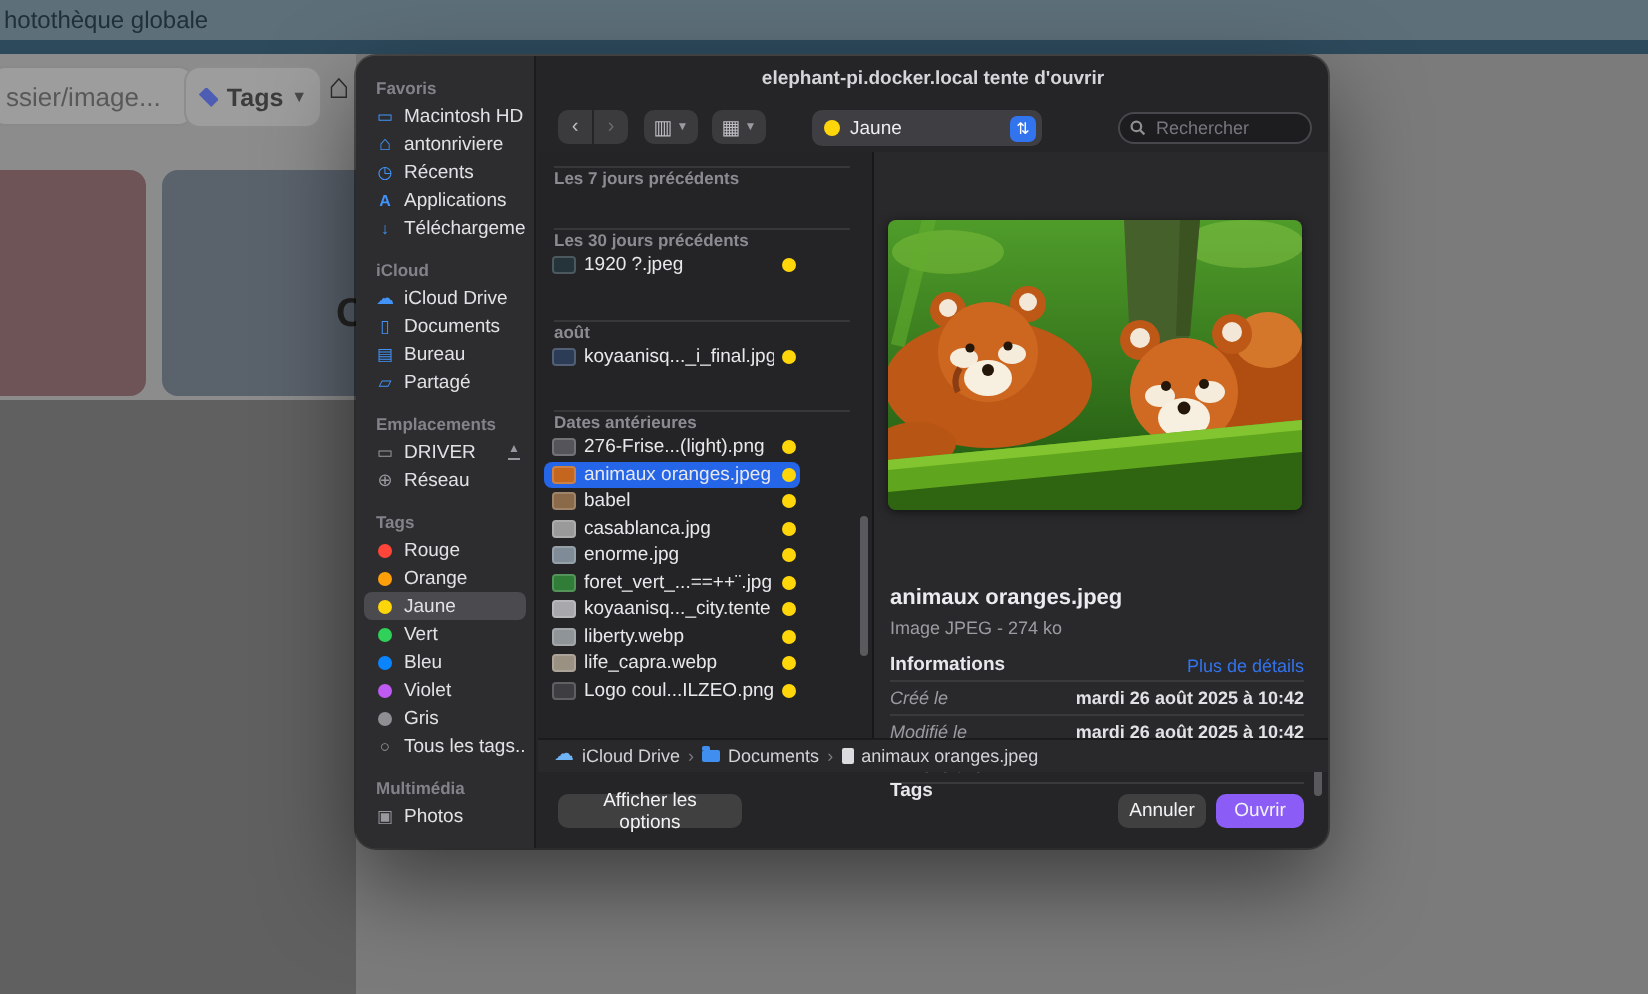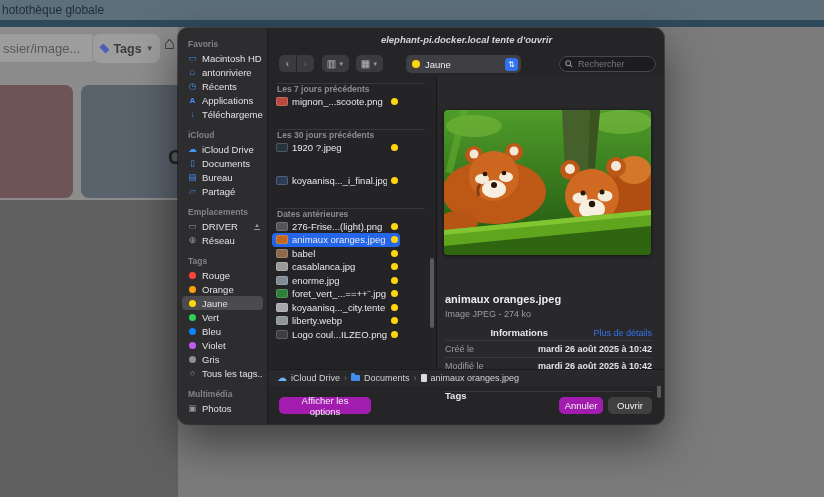--- a/index.html
+++ b/index.html
@@ -52,21 +52,21 @@
   .ic-drive::before{content:"▭";}
   .ic-globe::before{content:"⊕";font-size:9px;}
   .ic-alltags::before{content:"○";}
   .ic-photos::before{content:"▣";}
   .sb-dot{width:7px;height:7px;border-radius:50%;flex:0 0 7px;margin:0 2px;}
   .sb-eject{margin-left:auto;margin-right:3px;color:#98989f;font-size:6px;line-height:5px;
             border-bottom:1px solid #98989f;padding-bottom:1px;}
   
   .ct{position:absolute;left:91px;top:0;right:0;bottom:0;}
   .dlg-title{position:absolute;top:6px;left:0;right:0;text-align:center;font-size:9.5px;
-             font-weight:700;color:#d6d6da;font-style:italic;}
+             font-weight:700;color:#d6d6da;}
   .tb-btn{position:absolute;top:27px;height:17px;background:#3b3b3e;color:#bdbdc3;
           display:flex;align-items:center;justify-content:center;font-size:10px;gap:2px;}
   .tb-back{left:10px;width:17px;border-radius:5px 0 0 5px;}
   .tb-fwd{left:28px;width:17px;border-radius:0 5px 5px 0;color:#6a6a70;}
   .tb-col{left:53px;width:27px;border-radius:5px;}
   .tb-gal{left:87px;width:27px;border-radius:5px;}
   .tb-chev{font-size:6px;color:#9a9aa1;}
   .popup{position:absolute;left:137px;top:27px;width:115px;height:18px;background:#3f3f43;
          border-radius:5px;display:flex;align-items:center;gap:5px;padding-left:6px;
          box-sizing:border-box;font-size:9.5px;color:#ededf1;}
@@ -94,40 +94,40 @@
   .fl-dot{width:7px;height:7px;border-radius:50%;flex:0 0 7px;margin-left:auto;margin-right:2px;}
   .fl-scroll{position:absolute;right:2px;top:182px;height:70px;width:4px;border-radius:2px;
              background:#6b6b71;opacity:.75;}
   
   .pv{position:absolute;left:168px;top:48px;right:0;bottom:54px;background:#29292b;}
   .pv-img{position:absolute;left:7px;top:34px;width:207px;height:145px;border-radius:4px;
           overflow:hidden;box-shadow:0 1px 5px rgba(0,0,0,.55);}
   .pv-name{position:absolute;left:8px;top:217px;font-size:11px;font-weight:700;color:#ececf0;}
   .pv-sub{position:absolute;left:8px;top:233px;font-size:9px;color:#9b9ba2;}
   .pv-table{position:absolute;left:8px;right:12px;top:249px;}
-  .pv-inf{display:flex;align-items:center;height:15px;border-bottom:1px solid #3a3a3d;text-align:center;}
+  .pv-inf{display:flex;align-items:center;height:15px;border-bottom:1px solid #3a3a3d;}
   .pv-inf-label{font-size:9.5px;font-weight:700;color:#e8e8ec;flex:1;}
   .pv-link{font-size:9px;}
   .pv-row{display:flex;align-items:center;height:16px;border-bottom:1px solid #3a3a3d;}
-  .pv-row-label{font-size:9px;color:#9b9ba2;flex:1;}
+  .pv-row-label{font-size:9px;color:#9b9ba2;flex:1;font-style:italic;}
   .pv-row-val{font-size:9px;font-weight:700;color:#e2e2e6;}
   .pv-tags{position:absolute;left:8px;top:314px;font-size:9.5px;font-weight:700;color:#e8e8ec;}
   .pv-scroll{position:absolute;right:3px;top:300px;height:22px;width:4px;border-radius:2px;
              background:#6b6b71;opacity:.75;}
   
   .pathbar{position:absolute;left:0;right:0;bottom:38px;height:16px;background:#29292b;
            border-top:1px solid #1b1b1d;display:flex;align-items:center;gap:4px;
            padding-left:8px;font-size:9px;color:#d2d2d7;}
   .bc-sep{color:#7c7c83;}
   .bc-cloud{color:#6fb4f6;font-size:10px;line-height:8px;}
   .bc-folder{width:9px;height:6px;background:#3f8ef0;border-radius:1px;position:relative;}
   .bc-folder::before{content:"";position:absolute;left:0;top:-2px;width:4px;height:2px;
                      background:#3f8ef0;border-radius:1px 1px 0 0;}
   .bc-file{width:6px;height:8px;background:#dcdce0;border-radius:1px;}
-  .btn{position:absolute;top:11px;height:17px;border:none;border-radius:5px;background:#a21caf;
+  .btn{position:absolute;top:11px;height:17px;border:none;border-radius:5px;background:#404040;
        color:#f2f2f5;font-size:9.5px;display:flex;align-items:center;justify-content:center;
        font-family:"Liberation Sans",sans-serif;}
   .btn-options{left:10px;width:92px;}
   .btn-cancel{left:290px;width:44px;}
   .btn-open{left:339px;width:44px;}
   .ftr{position:absolute;left:0;right:0;bottom:0;height:38px;}
 </style>
 </head>
 <body>
 
@@ -269,35 +269,31 @@
         <svg width="8" height="8" viewBox="0 0 10 10">
           <circle cx="4" cy="4" r="3" fill="none" stroke="#8e8e93" stroke-width="1.4"></circle>
           <line x1="6.2" y1="6.2" x2="9" y2="9" stroke="#8e8e93" stroke-width="1.4"></line>
         </svg>
         <input placeholder="Rechercher" style="">
       </div>
 
       <div class="fl">
         <div class="fl-sec first">
           <div class="fl-hdr">Les 7 jours précédents</div>
-          <div class="fl-row">
-            <span class="fl-thumb" style="background: rgb(184, 73, 60);"></span>
-            <span class="fl-name">mignon_...scoote.png</span>
-            <span class="fl-dot" style="background: rgb(255, 214, 10);"></span>
-          </div>
         </div>
         <div class="fl-sec">
           <div class="fl-hdr">Les 30 jours précédents</div>
           <div class="fl-row">
             <span class="fl-thumb" style="background: rgb(36, 52, 58);"></span>
             <span class="fl-name">1920 ?.jpeg</span>
             <span class="fl-dot" style="background: rgb(255, 214, 10);"></span>
           </div>
         </div>
         <div class="fl-sec">
+          <div class="fl-hdr">août</div>
           <div class="fl-row">
             <span class="fl-thumb" style="background: rgb(44, 60, 86);"></span>
             <span class="fl-name">koyaanisq..._i_final.jpg</span>
             <span class="fl-dot" style="background: rgb(255, 214, 10);"></span>
           </div>
         </div>
         <div class="fl-sec">
           <div class="fl-hdr">Dates antérieures</div>
           <div class="fl-row">
             <span class="fl-thumb" style="background: rgb(84, 84, 90);"></span>
@@ -330,20 +326,25 @@
             <span class="fl-dot" style="background: rgb(255, 214, 10);"></span>
           </div>
           <div class="fl-row">
             <span class="fl-thumb" style="background: rgb(168, 168, 172);"></span>
             <span class="fl-name">koyaanisq..._city.tente</span>
             <span class="fl-dot" style="background: rgb(255, 214, 10);"></span>
           </div>
           <div class="fl-row">
             <span class="fl-thumb" style="background: rgb(143, 148, 152);"></span>
             <span class="fl-name">liberty.webp</span>
+            <span class="fl-dot" style="background: rgb(255, 214, 10);"></span>
+          </div>
+          <div class="fl-row">
+            <span class="fl-thumb" style="background: rgb(154, 145, 130);"></span>
+            <span class="fl-name">life_capra.webp</span>
             <span class="fl-dot" style="background: rgb(255, 214, 10);"></span>
           </div>
           <div class="fl-row">
             <span class="fl-thumb" style="background: rgb(62, 62, 66);"></span>
             <span class="fl-name">Logo coul...ILZEO.png</span>
             <span class="fl-dot" style="background: rgb(255, 214, 10);"></span>
           </div>
         </div>
         <div class="fl-scroll"></div>
       </div>
@@ -426,17 +427,17 @@
         <span class="bc-folder"></span>
         <span>Documents</span>
         <span class="bc-sep">›</span>
         <span class="bc-file"></span>
         <span>animaux oranges.jpeg</span>
       </div>
 
       <div class="ftr">
         <button class="btn btn-options">Afficher les options</button>
         <button class="btn btn-cancel">Annuler</button>
-        <button class="btn btn-open" style="background: #404040;">Ouvrir</button>
+        <button class="btn btn-open" style="background: #8b5cf6;">Ouvrir</button>
       </div>
     </div>
   </div>
 </div>
 
 </body></html>

